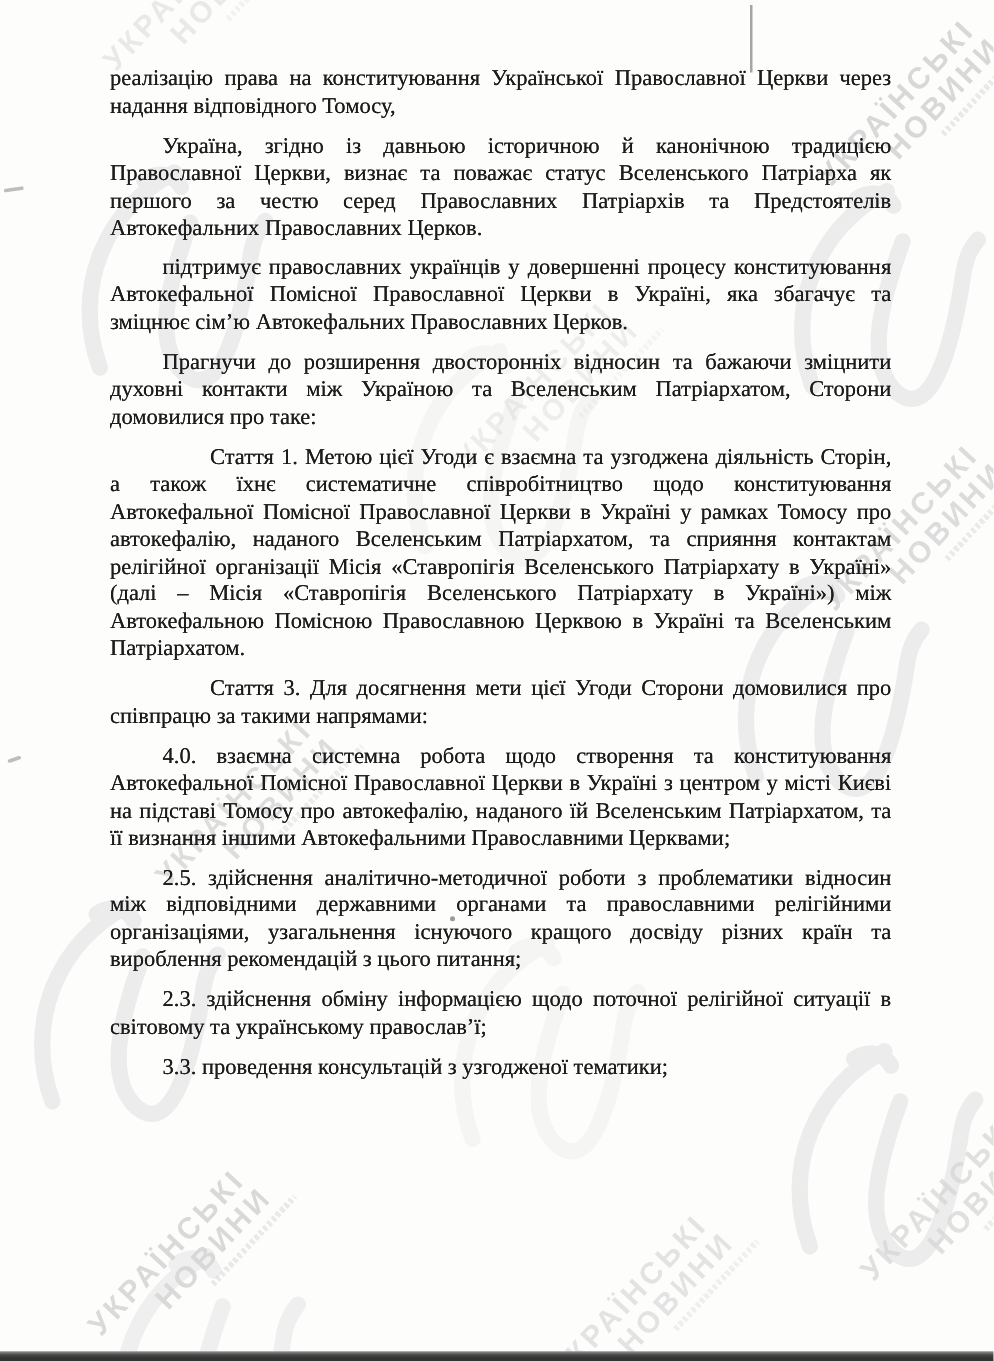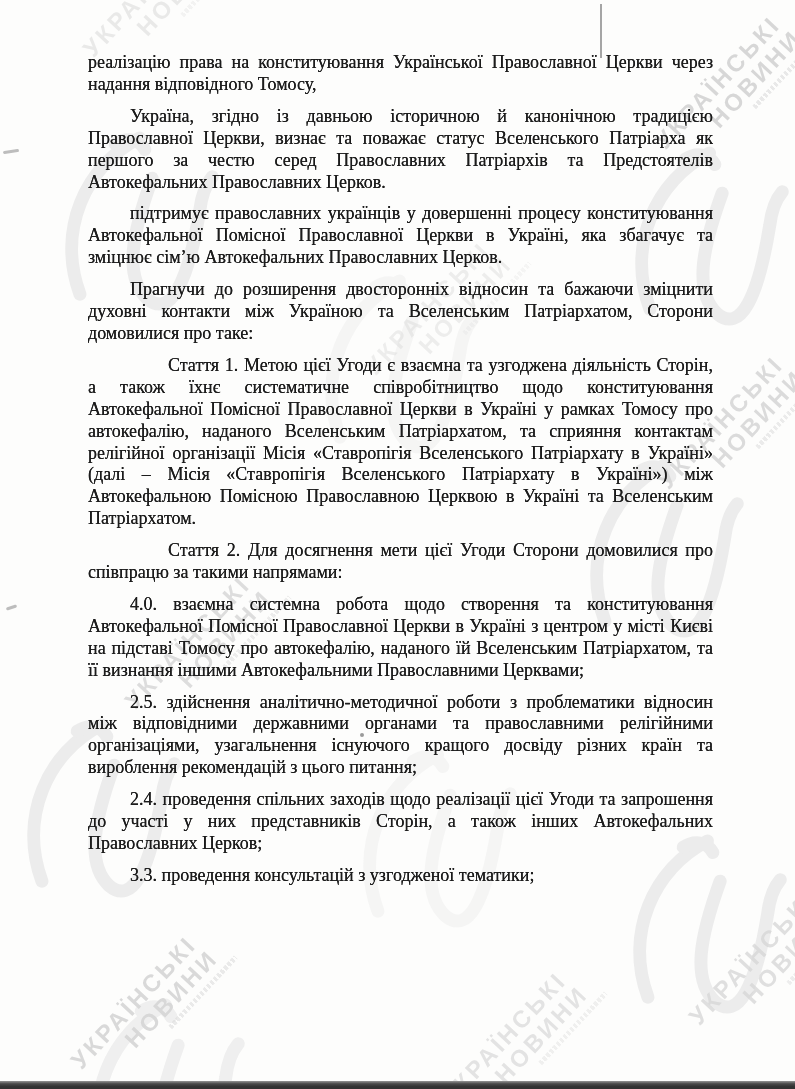--- a/index.html
+++ b/index.html
@@ -206,24 +206,24 @@
       <span class="wm-fine"></span>
     </div>
   </div>
 
   <div class="text-block" id="paragraphs-container">
       <p class="no-indent">реалізацію права на конституювання Української Православної Церкви через надання відповідного Томосу,</p>
       <p>Україна, згідно із давньою історичною й канонічною традицією Православної Церкви, визнає та поважає статус Вселенського Патріарха як першого за честю серед Православних Патріархів та Предстоятелів Автокефальних Православних Церков.</p>
       <p>підтримує православних українців у довершенні процесу конституювання Автокефальної Помісної Православної Церкви в Україні, яка збагачує та зміцнює сім’ю Автокефальних Православних Церков.</p>
       <p>Прагнучи до розширення двосторонніх відносин та бажаючи зміцнити духовні контакти між Україною та Вселенським Патріархатом, Сторони домовилися про таке:</p>
       <p><strong>Стаття 1. </strong>Метою цієї Угоди є взаємна та узгоджена діяльність Сторін, а також їхнє систематичне співробітництво щодо конституювання Автокефальної Помісної Православної Церкви в Україні у рамках Томосу про автокефалію, наданого Вселенським Патріархатом, та сприяння контактам релігійної організації Місія «Ставропігія Вселенського Патріархату в Україні» (далі – Місія «Ставропігія Вселенського Патріархату в Україні») між Автокефальною Помісною Православною Церквою в Україні та Вселенським Патріархатом.</p>
-      <p><strong>Стаття 2. </strong>Для досягнення мети цієї Угоди Сторони домовилися про співпрацю за такими напрямами:</p>
+      <p><strong>Стаття 3. </strong>Для досягнення мети цієї Угоди Сторони домовилися про співпрацю за такими напрямами:</p>
       <p>4.0. взаємна системна робота щодо створення та конституювання Автокефальної Помісної Православної Церкви в Україні з центром у місті Києві на підставі Томосу про автокефалію, наданого їй Вселенським Патріархатом, та її визнання іншими Автокефальними Православними Церквами;</p>
       <p>2.5. здійснення аналітично-методичної роботи з проблематики відносин між відповідними державними органами та православними релігійними організаціями, узагальнення існуючого кращого досвіду різних країн та вироблення рекомендацій з цього питання;</p>
-      <p>2.4. проведення спільних заходів щодо реалізації цієї Угоди та запрошення до участі у них представників Сторін, а також інших Автокефальних Православних Церков;</p>
+      <p>2.3. здійснення обміну інформацією щодо поточної релігійної ситуації в світовому та українському православ’ї;</p>
       <p>3.3. проведення консультацій з узгодженої тематики;</p>
     </div>
 
   <div class="noise n1"></div>
   <div class="noise n2"></div>
   <div class="noise n3"></div>
   <div class="scan-fold-line"></div>
   <div class="scan-bottom-bar"></div>
 </div>
 

